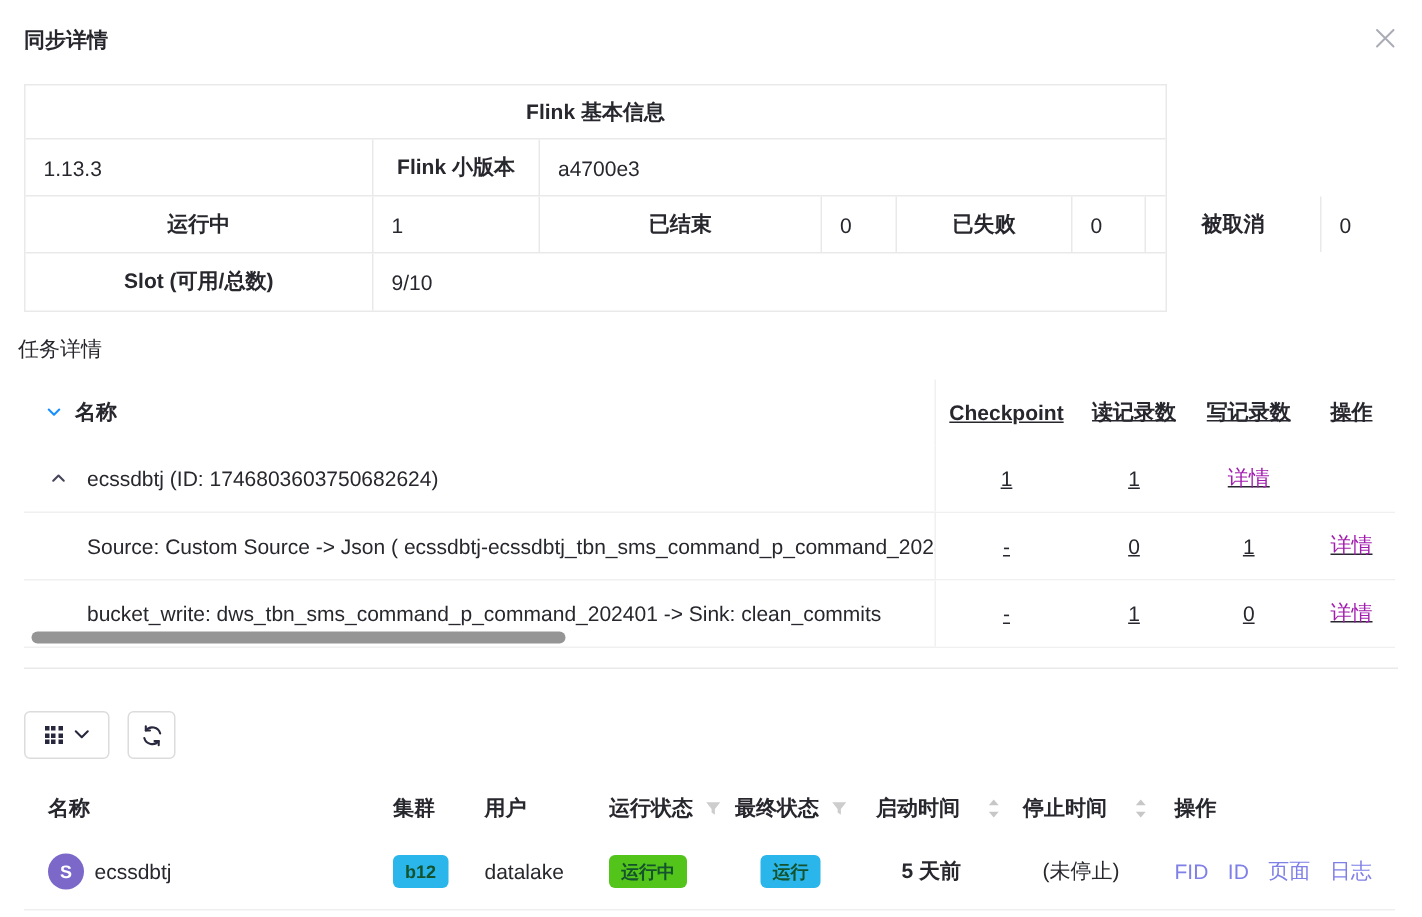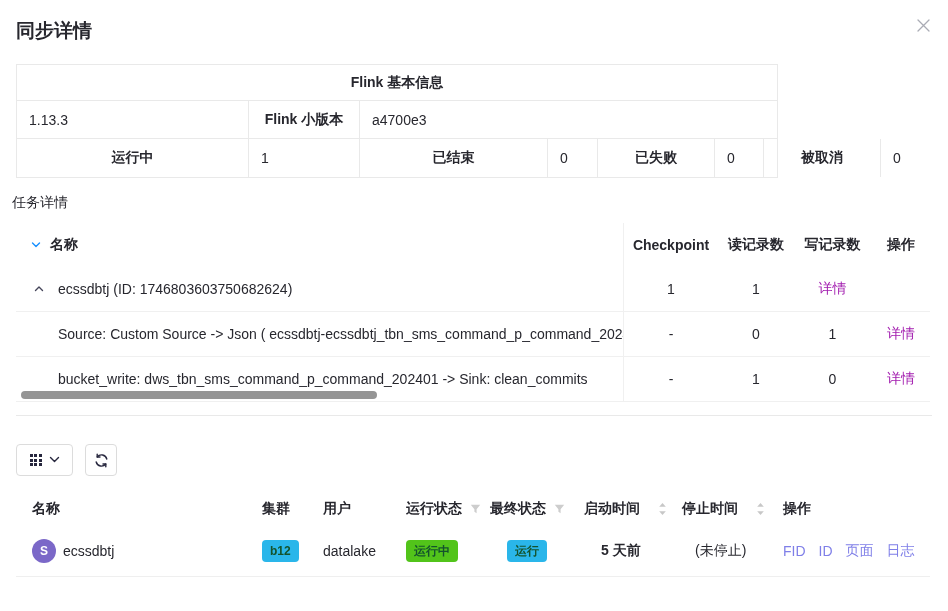--- a/index.html
+++ b/index.html
@@ -6,21 +6,21 @@
   html,body { width: 948px; height: 611px; background: #fff; overflow: hidden; }
   body {
     font-family: "Liberation Sans", "DejaVu Sans", sans-serif;
     font-size: 14px;
     color: #27272e;
     position: relative;
   }
 
   
   .page-header { padding: 18px 16px 0; }
-  .page-title { font-size: 19px; font-weight: 700; }
+  .page-title { font-size: 14px; font-weight: 700; }
   .close-btn {
     position: absolute; top: 16px; right: 16px;
     width: 18px; height: 18px; display: flex; align-items: center; justify-content: center;
     cursor: pointer; background: none; border: none;
   }
 
   
   .info-table { margin: 20px 16px 0; border: 1px solid #e9e9e9; width: 762px; }
   .info-head {
     height: 36px; border-bottom: 1px solid #e9e9e9;
@@ -49,21 +49,21 @@
   .thead .tname { padding-left: 14px; }
   .thead .tname .hdr-label { margin-left: 8px; }
   .tname.lv1 { padding-left: 17px; }
   .tname.lv1 .row-label { margin-left: 13px; }
   .tname.lv2 { padding-left: 42px; }
   .tfixed {
     width: 307px; flex: none; background: #fff;
     border-left: 1px solid #f0f0f0;
     display: grid; grid-template-columns: 94px 76px 77px 60px;
   }
-  .tfixed > div { display: flex; align-items: center; justify-content: center; }
+  .tfixed > div { display: flex; align-items: center; justify-content: center; text-decoration: underline; }
   .action-link { color: #a21caf; cursor: pointer; text-decoration: none; }
   .h-scrollbar {
     position: absolute; left: 5px; bottom: 3px; width: 356px; height: 8px;
     border-radius: 4px; background: #959595; cursor: pointer;
   }
 
   .divider { margin: 13px 16px 0; height: 1px; background: #e9e9e9; }
 
   
   .toolbar { margin: 28px 16px 0; display: flex; gap: 12px; height: 32px; }
@@ -132,20 +132,24 @@
   </div>
   <div class="info-row r2">
     <div class="lbl">运行中</div>
     <div class="val">1</div>
     <div class="lbl">已结束</div>
     <div class="val">0</div>
     <div class="lbl">已失败</div>
     <div class="val">0</div>
     <div class="lbl">被取消</div>
     <div class="val">0</div>
+  </div>
+  <div class="info-row r3">
+    <div class="lbl">Slot (可用/总数)</div>
+    <div class="val">9/10</div>
   </div>
 </div>
 
 <div class="section-title">任务详情</div>
 
 <div class="task-table">
   <div class="trow thead">
     <div class="tname">
       <span>
         <svg width="12" height="12" viewBox="0 0 12 12">

